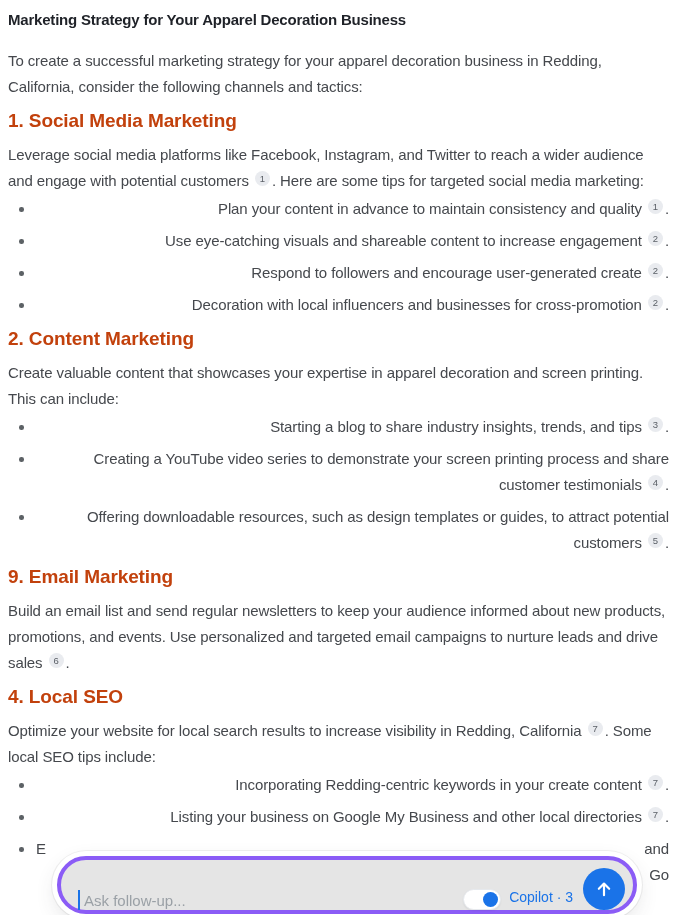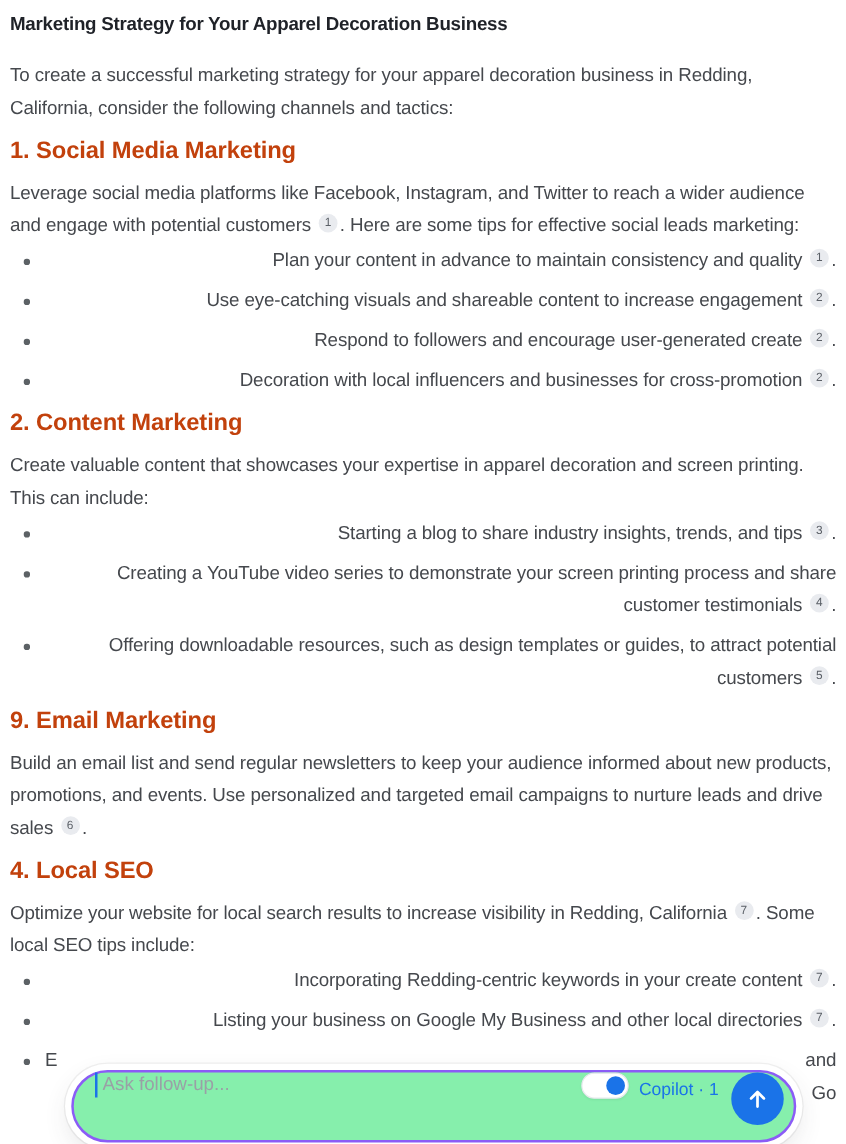--- a/index.html
+++ b/index.html
@@ -40,25 +40,25 @@
     letter-spacing: 0;
     transform: translateY(-4px);
     margin: 0 2px; cursor: pointer;
   }
   .obscured-line1 { display: flex; justify-content: space-between; }
 
   
   .followup-bar {
     position: fixed; left: 57px; bottom: 1px;
     width: 580px; height: 58px;
-    background: #86efac;
-    border: 2px solid #8b5cf6;
+    background: #e5e5e5;
+    border: 4px solid #8b5cf6;
     border-radius: 30px;
     box-shadow: 0 0 0 5px #ffffff, 0 0 0 6px rgba(60,64,67,.08), 0 8px 22px rgba(60,64,67,.16);
-    display: flex; align-items: flex-start;
+    display: flex; align-items: flex-end;
     padding: 0 8px 0 17px;
     z-index: 10;
   }
   .caret { width: 2px; height: 20px; background: #1a73e8; margin-right: 2px; flex: 0 0 auto; }
   .followup-input {
     flex: 1 1 auto; min-width: 0;
     border: none; outline: none; background: transparent;
     font-family: "Liberation Sans", "DejaVu Sans", sans-serif;
     font-size: 15px; color: #202124;
   }
@@ -88,21 +88,21 @@
 </head>
 <body>
 
 <div class="article">
 
   <h1>Marketing Strategy for Your Apparel Decoration Business</h1>
 
   <p>To create a successful marketing strategy for your apparel decoration business in Redding, California, consider the following channels and tactics:</p>
 
   <h2>1. Social Media Marketing</h2>
-  <p class="pre-list"><span>Leverage social media platforms like Facebook, Instagram, and Twitter to reach a wider audience and engage with potential customers </span><span class="cite">1</span><span>. Here are some tips for effective social leads marketing:</span></p>
+  <p class="pre-list"><span>Leverage social media platforms like Facebook, Instagram, and Twitter to reach a wider audience and engage with potential customers </span><span class="cite">1</span><span>. Here are some tips for targeted social media marketing:</span></p>
   <ul>
     <li><span>Plan your content in advance to maintain consistency and quality </span><span class="cite">1</span><span>.</span></li>
     <li><span>Use eye-catching visuals and shareable content to increase engagement </span><span class="cite">2</span><span>.</span></li>
     <li><span>Respond to followers and encourage user-generated create </span><span class="cite">2</span><span>.</span></li>
     <li><span>Decoration with local influencers and businesses for cross-promotion </span><span class="cite">2</span><span>.</span></li>
   </ul>
 
   <h2>2. Content Marketing</h2>
   <p class="pre-list"><span>Create valuable content that showcases your expertise in apparel decoration and screen printing. This can include:</span></p>
   <ul>
@@ -131,21 +131,21 @@
   </ul>
 
 </div>
 
 <div class="followup-bar">
   <span class="caret"></span>
   <input class="followup-input" type="text" placeholder="Ask follow-up..." style="">
   <div class="copilot-toggle">
     <div class="knob"></div>
   </div>
-  <span class="copilot-label">Copilot · 1</span>
+  <span class="copilot-label">Copilot · 3</span>
   <button class="send-button">
     <span>
       <svg width="20" height="20" viewBox="0 0 24 24" fill="none">
         <path d="M12 19.5V5.5M5.8 11.7L12 5.5l6.2 6.2" stroke="#ffffff" stroke-width="2.6" stroke-linecap="round" stroke-linejoin="round"></path>
       </svg>
     </span>
   </button>
 </div>
 
 </body></html>

